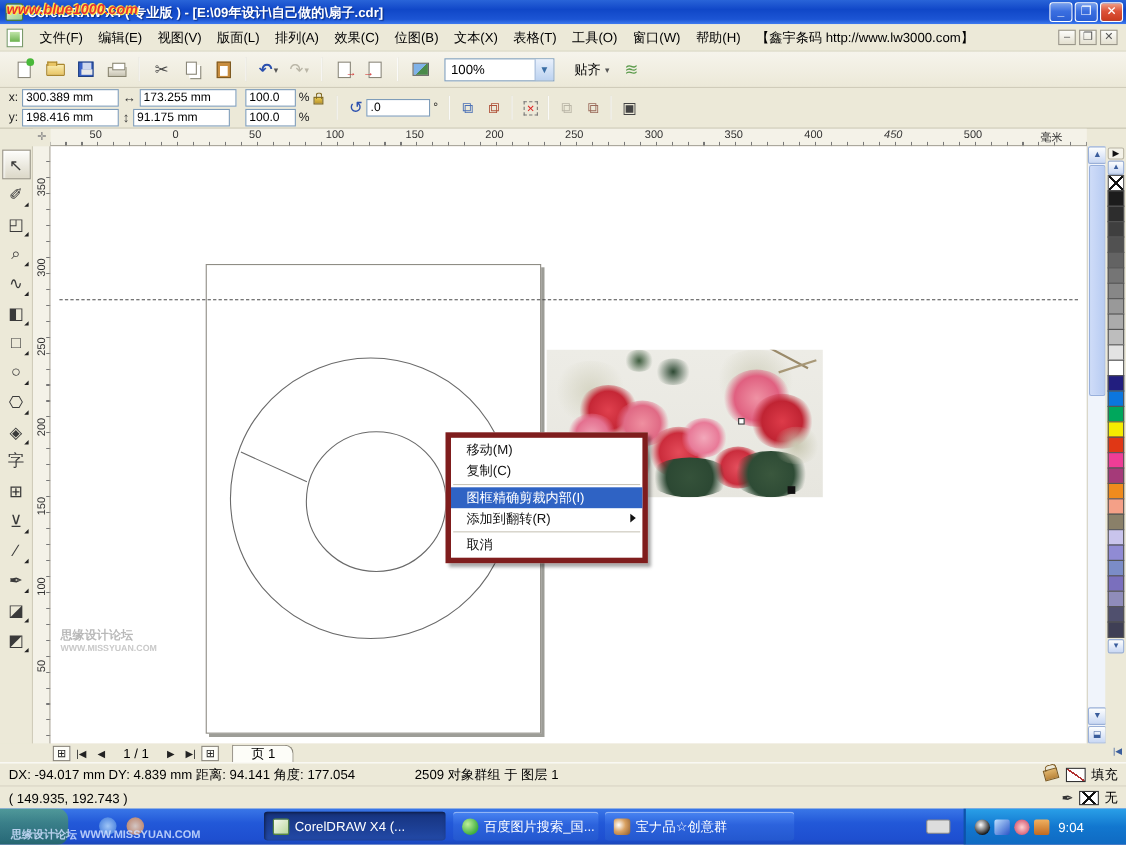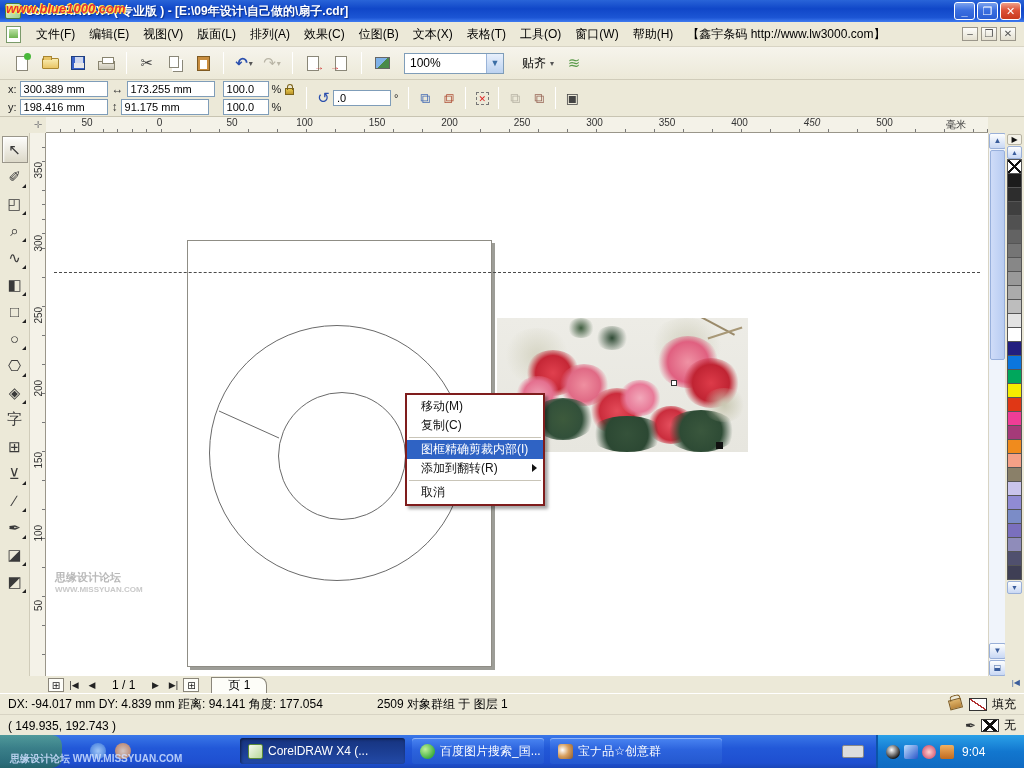--- a/index.html
+++ b/index.html
@@ -88,21 +88,21 @@
   .canvas-wm { position:absolute; left:9px; top:437px; color:#b9b9b9; font-size:11px; font-weight:bold; }
   .canvas-wm small{ display:block; font-size:8px; color:#c9c9c9; }
 
   
   .flower-img { position:absolute; left:451px; top:185px; width:251px; height:134px; background:linear-gradient(#edece6,#e7e6df); overflow:hidden; }
   .blob { position:absolute; border-radius:50%; }
   .handle { position:absolute; width:7px; height:7px; background:#111; }
   .node { position:absolute; width:6px; height:6px; background:#fff; border:1px solid #333; }
 
   
-  .ctxmenu { position:absolute; left:359px; top:260px; width:140px; background:#fff; border:2px solid #7f1d1d; box-shadow:3px 3px 3px rgba(0,0,0,.35); padding:2px 0; z-index:50; }
+  .ctxmenu { position:absolute; left:359px; top:260px; width:184px; background:#fff; border:5px solid #7f1d1d; box-shadow:3px 3px 3px rgba(0,0,0,.35); padding:2px 0; z-index:50; }
   .ctx-item { height:19px; line-height:19px; padding-left:14px; position:relative; color:#111; font-size:12px; white-space:nowrap; }
   .ctx-item.hl { background:#2f63c4; color:#fff; }
   .ctx-item .sub { position:absolute; right:6px; top:5px; width:0; height:0; border-top:4px solid transparent; border-bottom:4px solid transparent; border-left:5px solid #111; }
   .ctx-sep { height:1px; background:#c9c5b8; margin:2px 2px; }
 
   
   .vscroll { position:absolute; left:988px; top:133px; width:17px; height:543px; background:#f0f4fb; border-left:1px solid #d8d4c4; }
   .sbtn { position:absolute; left:0; width:17px; height:16px; background:linear-gradient(#fdfefe,#c9d8f4); border:1px solid #9ab0d8; border-radius:2px; color:#3a5d9c; font-size:8px; text-align:center; line-height:14px; }
   .sthumb { position:absolute; left:1px; width:15px; background:linear-gradient(90deg,#cfdcf8,#b8ccf2); border:1px solid #98b0dc; border-radius:2px; }
   .palette { position:absolute; left:1005px; top:133px; width:19px; height:543px; background:#ece9d8; }

